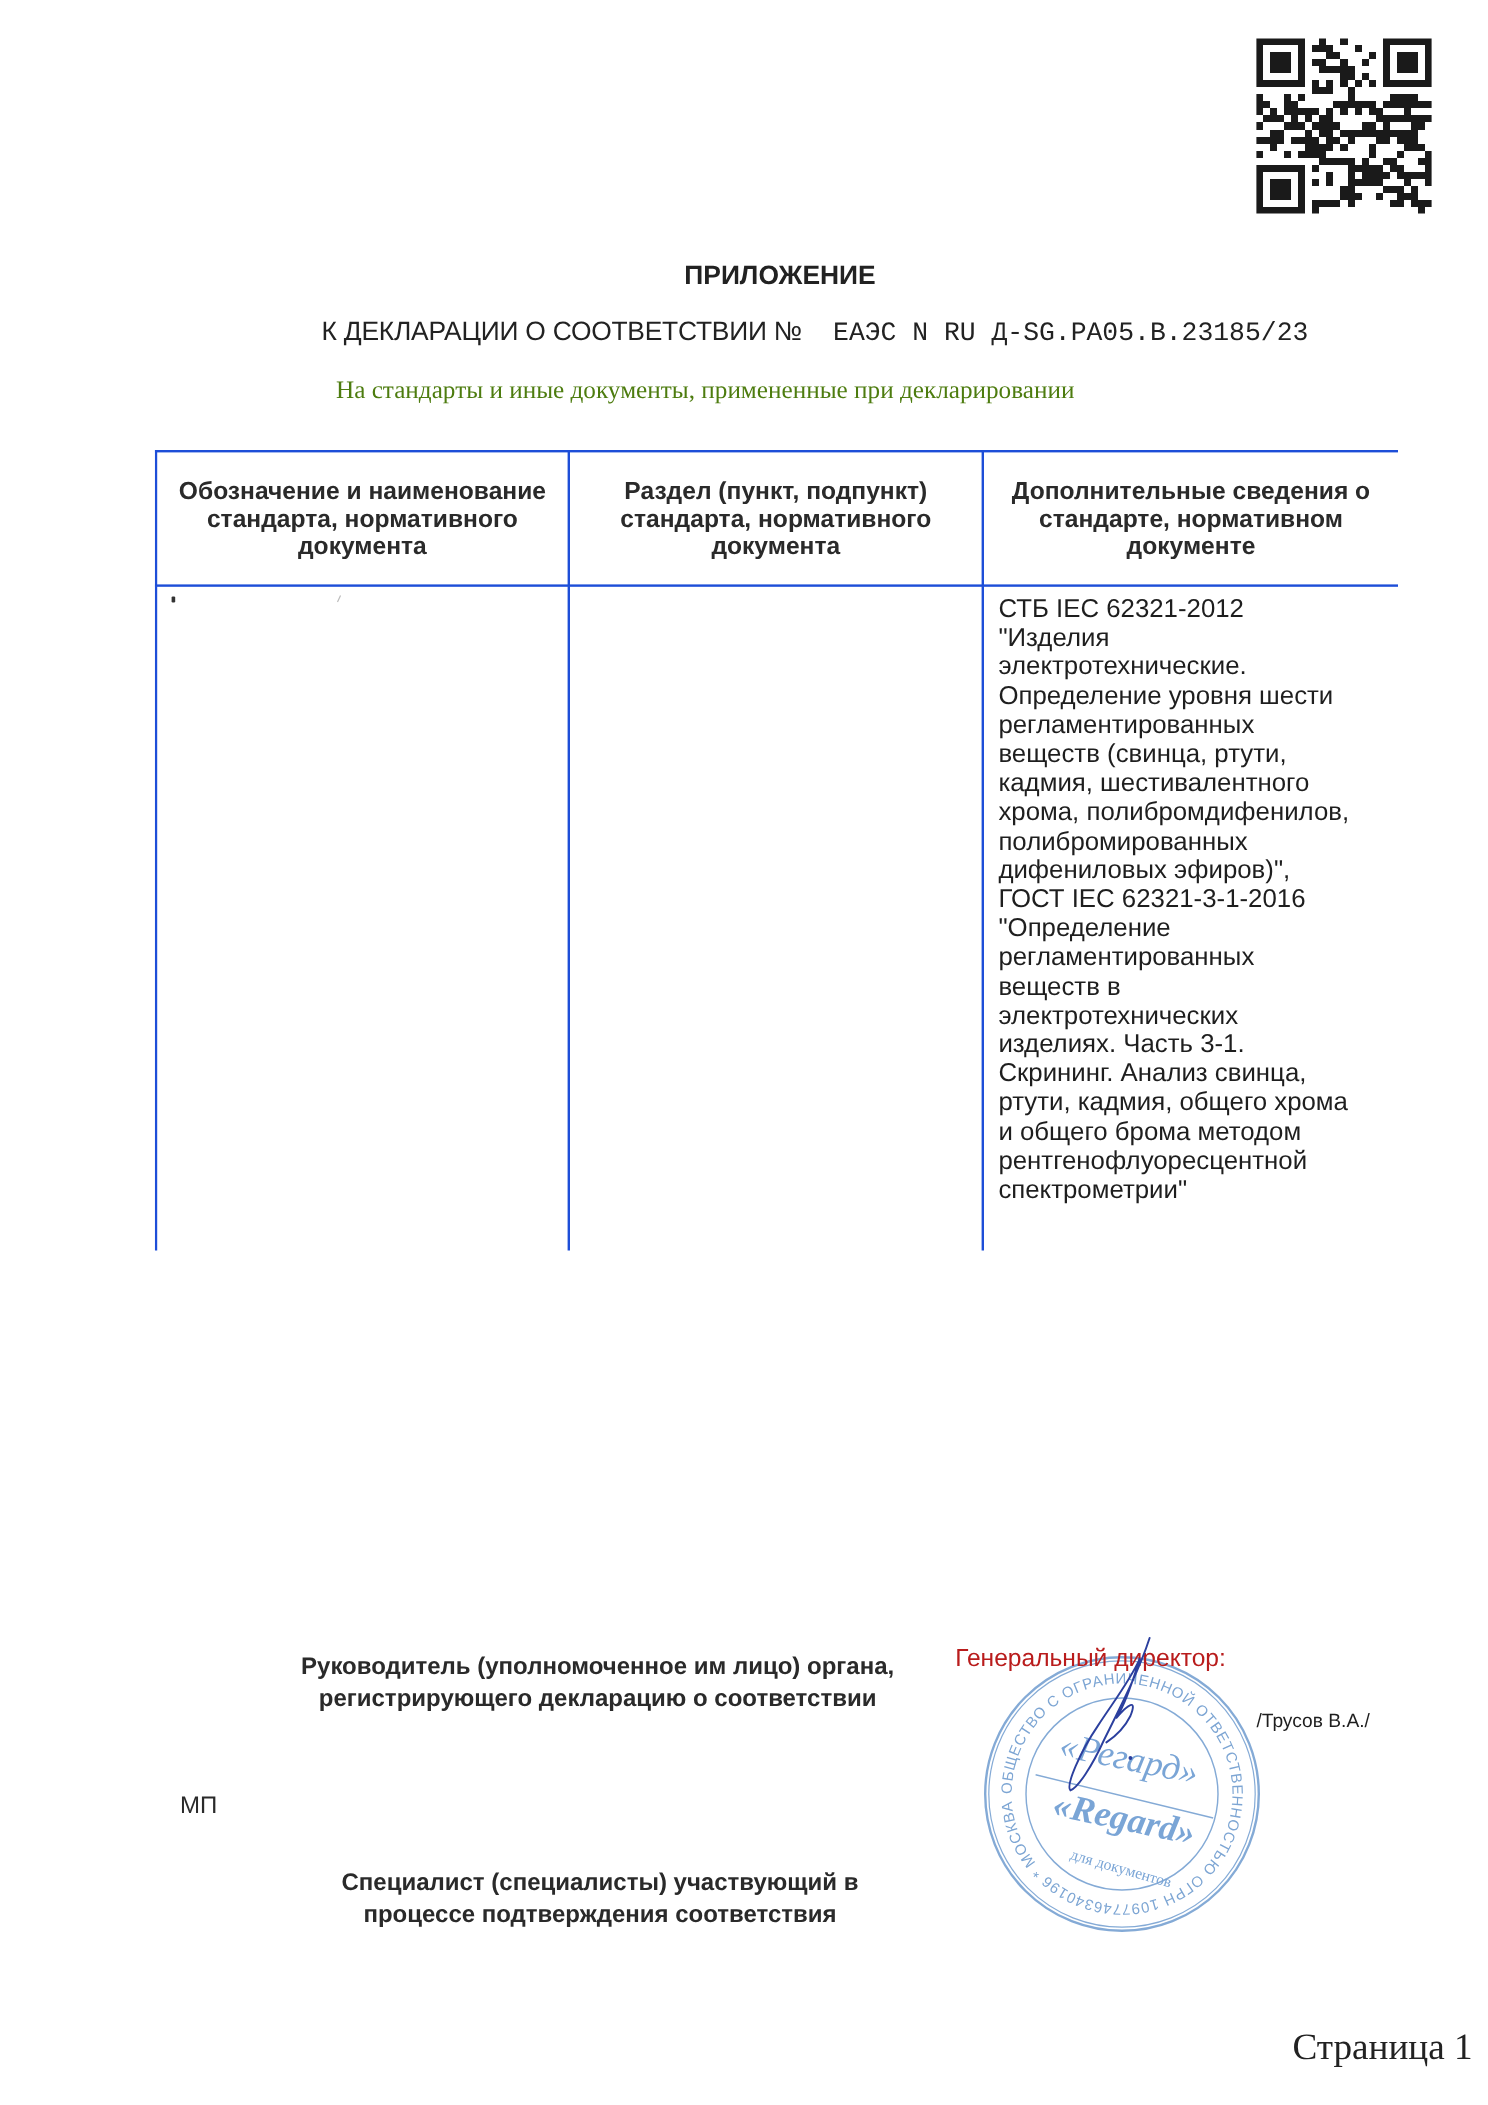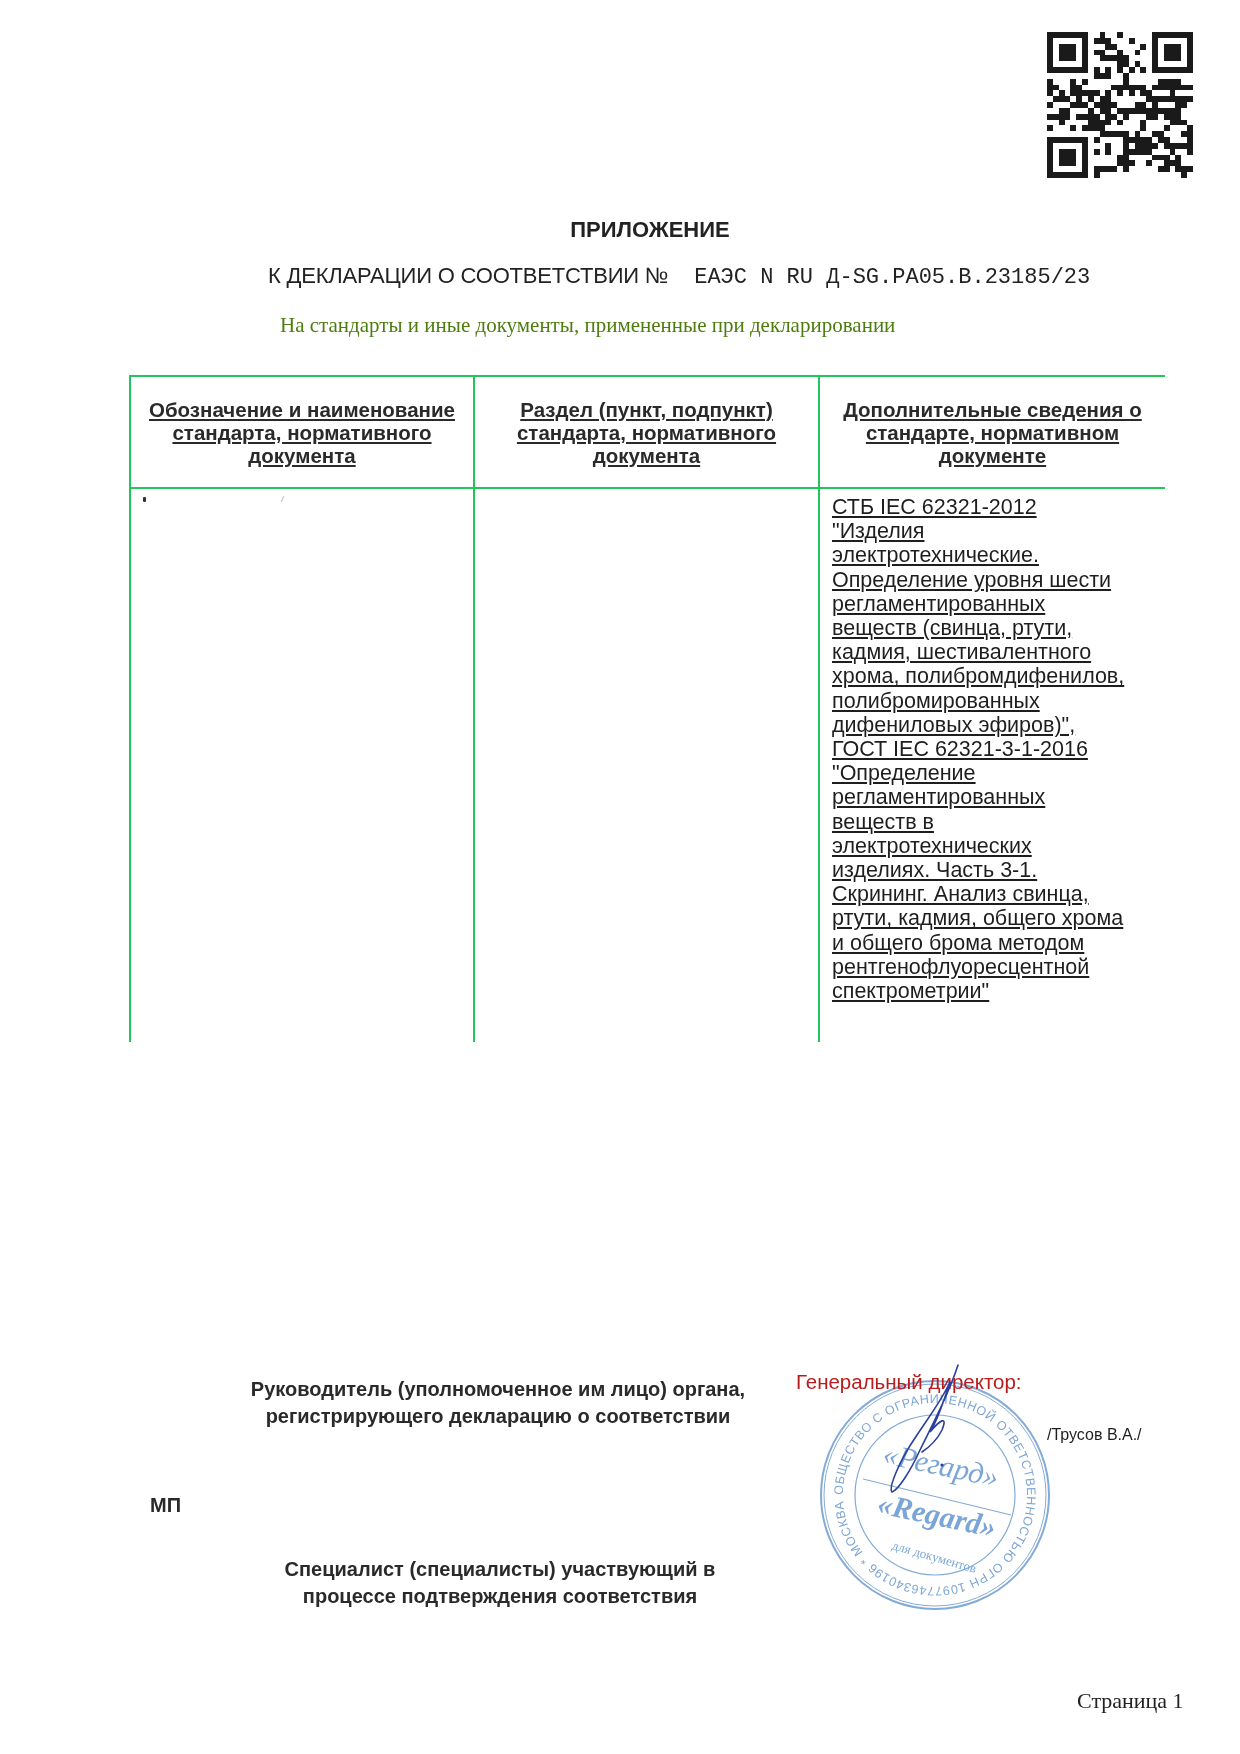--- a/index.html
+++ b/index.html
@@ -7,37 +7,37 @@
   .abs { position: absolute; }
   #qr { left: 1047px; top: 32px; width: 146px; height: 146px; }
   .title { left: 0; width: 1300px; text-align: center; font-weight: bold; font-size: 22px; top: 217px; color: #222; }
   .decl { top: 263px; left: 268px; font-size: 22px; white-space: nowrap; color: #222; }
   .decl .b { font-weight: normal; letter-spacing: -0.2px; }
   .decl .num { margin-left: 26px; font-family: Liberation Mono, monospace; }
   .subtitle { top: 313px; left: 280px; font-size: 21px; white-space: nowrap; color: #4d7c0f; font-family: Liberation Serif, serif; }
 
   .tbl-wrap { left: 129px; top: 375px; width: 1036px; height: 667px; overflow: hidden; }
   table.std { border-collapse: collapse; width: 1036px; table-layout: fixed; }
-  table.std th, table.std td { border: 2px solid #22c55e; vertical-align: top; text-decoration: underline; }
+  table.std th, table.std td { border: 2px solid #1d4ed8; vertical-align: top; }
   table.std th { height: 110px; font-weight: bold; font-size: 20.5px; line-height: 23px; text-align: center; vertical-align: middle; padding: 0 8px; color: #2a2a2a; }
   table.std td { font-size: 21.5px; line-height: 24.2px; padding: 6px 6px 0 12px; color: #1e1e1e; height: 800px; }
   table.std td.c3 { white-space: pre-line; margin-left: 47px; }
   .col1 { width: 344px; } .col2 { width: 345px; } .col3 { width: 347px; }
   .speck { position: absolute; left: 143px; top: 497px; width: 3px; height: 5px; background: #333; border-radius: 1px; }
   .speck2 { position: absolute; left: 282px; top: 496px; width: 1px; height: 6px; background: #bbb; transform: rotate(25deg); }
 
   .sig-left { text-align: center; font-weight: bold; font-size: 20px; line-height: 27px; color: #2a2a2a; }
   #head-sig { left: 248px; top: 1376px; width: 500px; }
   #spec-sig { left: 240px; top: 1556px; width: 520px; }
-  #mp { left: 150px; top: 1494px; font-weight: bold; font-size: 20px; color: #2a2a2a; }
+  #mp { left: 150px; top: 1494px; font-weight: normal; font-size: 20px; color: #2a2a2a; }
   #gd-label { left: 796px; top: 1370px; font-size: 20.5px; color: #b91c1c; white-space: nowrap; z-index: 2; }
   #gd-name { left: 1047px; top: 1426px; font-size: 16px; color: #1e1e1e; white-space: nowrap; }
   #stamp { left: 815px; top: 1375px; width: 240px; height: 240px; z-index: 1; }
   #signature { left: 880px; top: 1360px; width: 100px; height: 140px; z-index: 3; }
-  #page-num { left: 1077px; top: 1688px; font-family: "Liberation Serif", serif; font-size: 22px; color: #222; white-space: nowrap; }
+  #page-num { left: 1077px; top: 1688px; font-family: "Liberation Serif", serif; font-size: 31px; color: #222; white-space: nowrap; }
 </style>
 </head>
 <body>
 
 <svg id="qr" class="abs" viewBox="0 0 25 25" shape-rendering="crispEdges">
     <rect x="0" y="0" width="1" height="1" fill="#1a1a1a"></rect>
     <rect x="1" y="0" width="1" height="1" fill="#1a1a1a"></rect>
     <rect x="2" y="0" width="1" height="1" fill="#1a1a1a"></rect>
     <rect x="3" y="0" width="1" height="1" fill="#1a1a1a"></rect>
     <rect x="4" y="0" width="1" height="1" fill="#1a1a1a"></rect>

